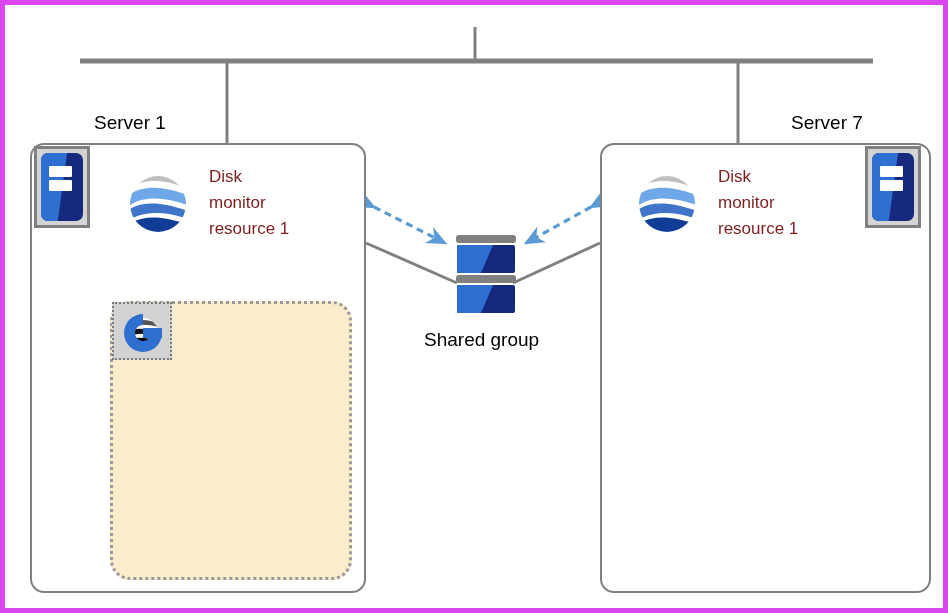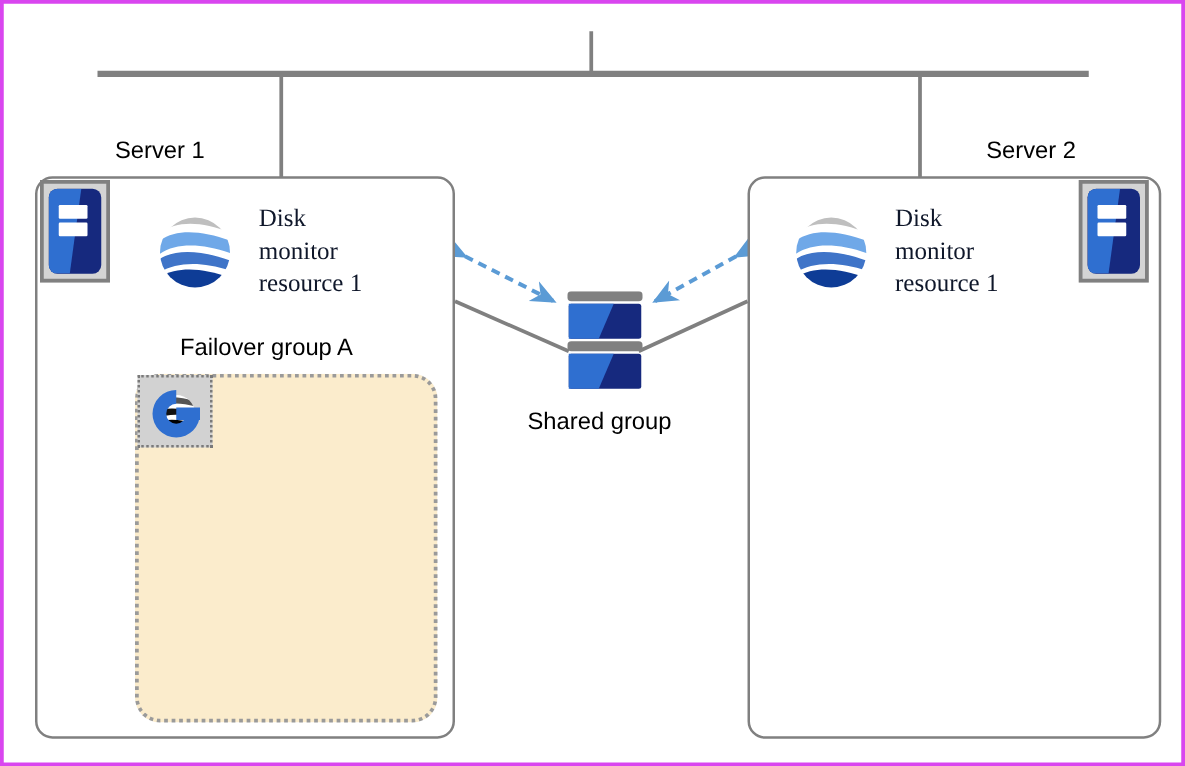--- a/index.html
+++ b/index.html
@@ -9,45 +9,45 @@
     background: #ffffff;
   }
   body {
     font-family: "Liberation Sans", sans-serif;
   }
   #canvas {
     position: relative;
     width: 948px;
     height: 613px;
     background: #ffffff;
-    border: 3px solid #d946ef;
+    border: 5px solid #d946ef;
     box-sizing: border-box;
     overflow: hidden;
   }
   .svg-layer {
     position: absolute;
     left: 0;
     top: 0;
     width: 948px;
     height: 613px;
   }
   .lbl {
     position: absolute;
     font-size: 19px;
     color: #000000;
     line-height: 26px;
     white-space: nowrap;
     font-family: "Liberation Sans", sans-serif;
   }
   .lbl-multi {
     position: absolute;
-    font-size: 20px;
-    color: #0f172a;
+    font-size: 17px;
+    color: #7f1d1d;
     line-height: 26px;
-    font-family: Liberation Serif, serif;
+    font-family: Liberation Sans, sans-serif;
   }
   
   .server-box {
     position: absolute;
     border: 2px solid #808080;
     border-radius: 14px;
     background: #ffffff;
     box-sizing: border-box;
   }
   
@@ -171,21 +171,20 @@
       <path d="M-6,54 C10,38 36,40 64,52 L64,66 L-6,66 Z" fill="#0e3c96"></path>
     </g>
   </svg>
 
   <div class="lbl-multi" style="left:204px; top:159px;">
     <div>Disk</div>
     <div>monitor</div>
     <div>resource 1</div>
   </div>
 
-  <div class="lbl" style="left:141px; top:263px;">Failover group A</div>
 
   <div class="fo-box" style="left:105px; top:296px; width:242px; height:279px;"></div>
 
   <div class="fo-icon" style="left:107px; top:297px;">
     <svg width="52" height="52" viewBox="0 0 52 52" xmlns="http://www.w3.org/2000/svg">
       <defs>
           <clipPath id="g2">
             <circle cx="25" cy="26" r="15"></circle>
           </clipPath>
         </defs>
@@ -206,21 +205,21 @@
       <rect x="2" y="10" width="58" height="28" rx="2" fill="#16297e"></rect>
       <path d="M2,10 L38,10 L26,38 L2,38 Z" fill="#2f6fd0"></path>
       <rect x="1" y="40" width="60" height="8" rx="3" fill="#808080"></rect>
       <rect x="2" y="50" width="58" height="28" rx="2" fill="#16297e"></rect>
       <path d="M2,50 L38,50 L26,78 L2,78 Z" fill="#2f6fd0"></path>
     </svg>
   </div>
 
   <div class="lbl" style="left:419px; top:322px;">Shared group</div>
 
-  <div class="lbl" style="left:786px; top:105px;">Server 2</div>
+  <div class="lbl" style="left:786px; top:105px;">Server 7</div>
 
   <div class="server-box" style="left:595px; top:138px; width:331px; height:450px;">
   </div>
 
   <div class="srv-icon" style="left:860px; top:141px;">
     <div class="srv-icon-inner">
       <div class="srv-bar b1"></div>
       <div class="srv-bar b2"></div>
     </div>
   </div>

